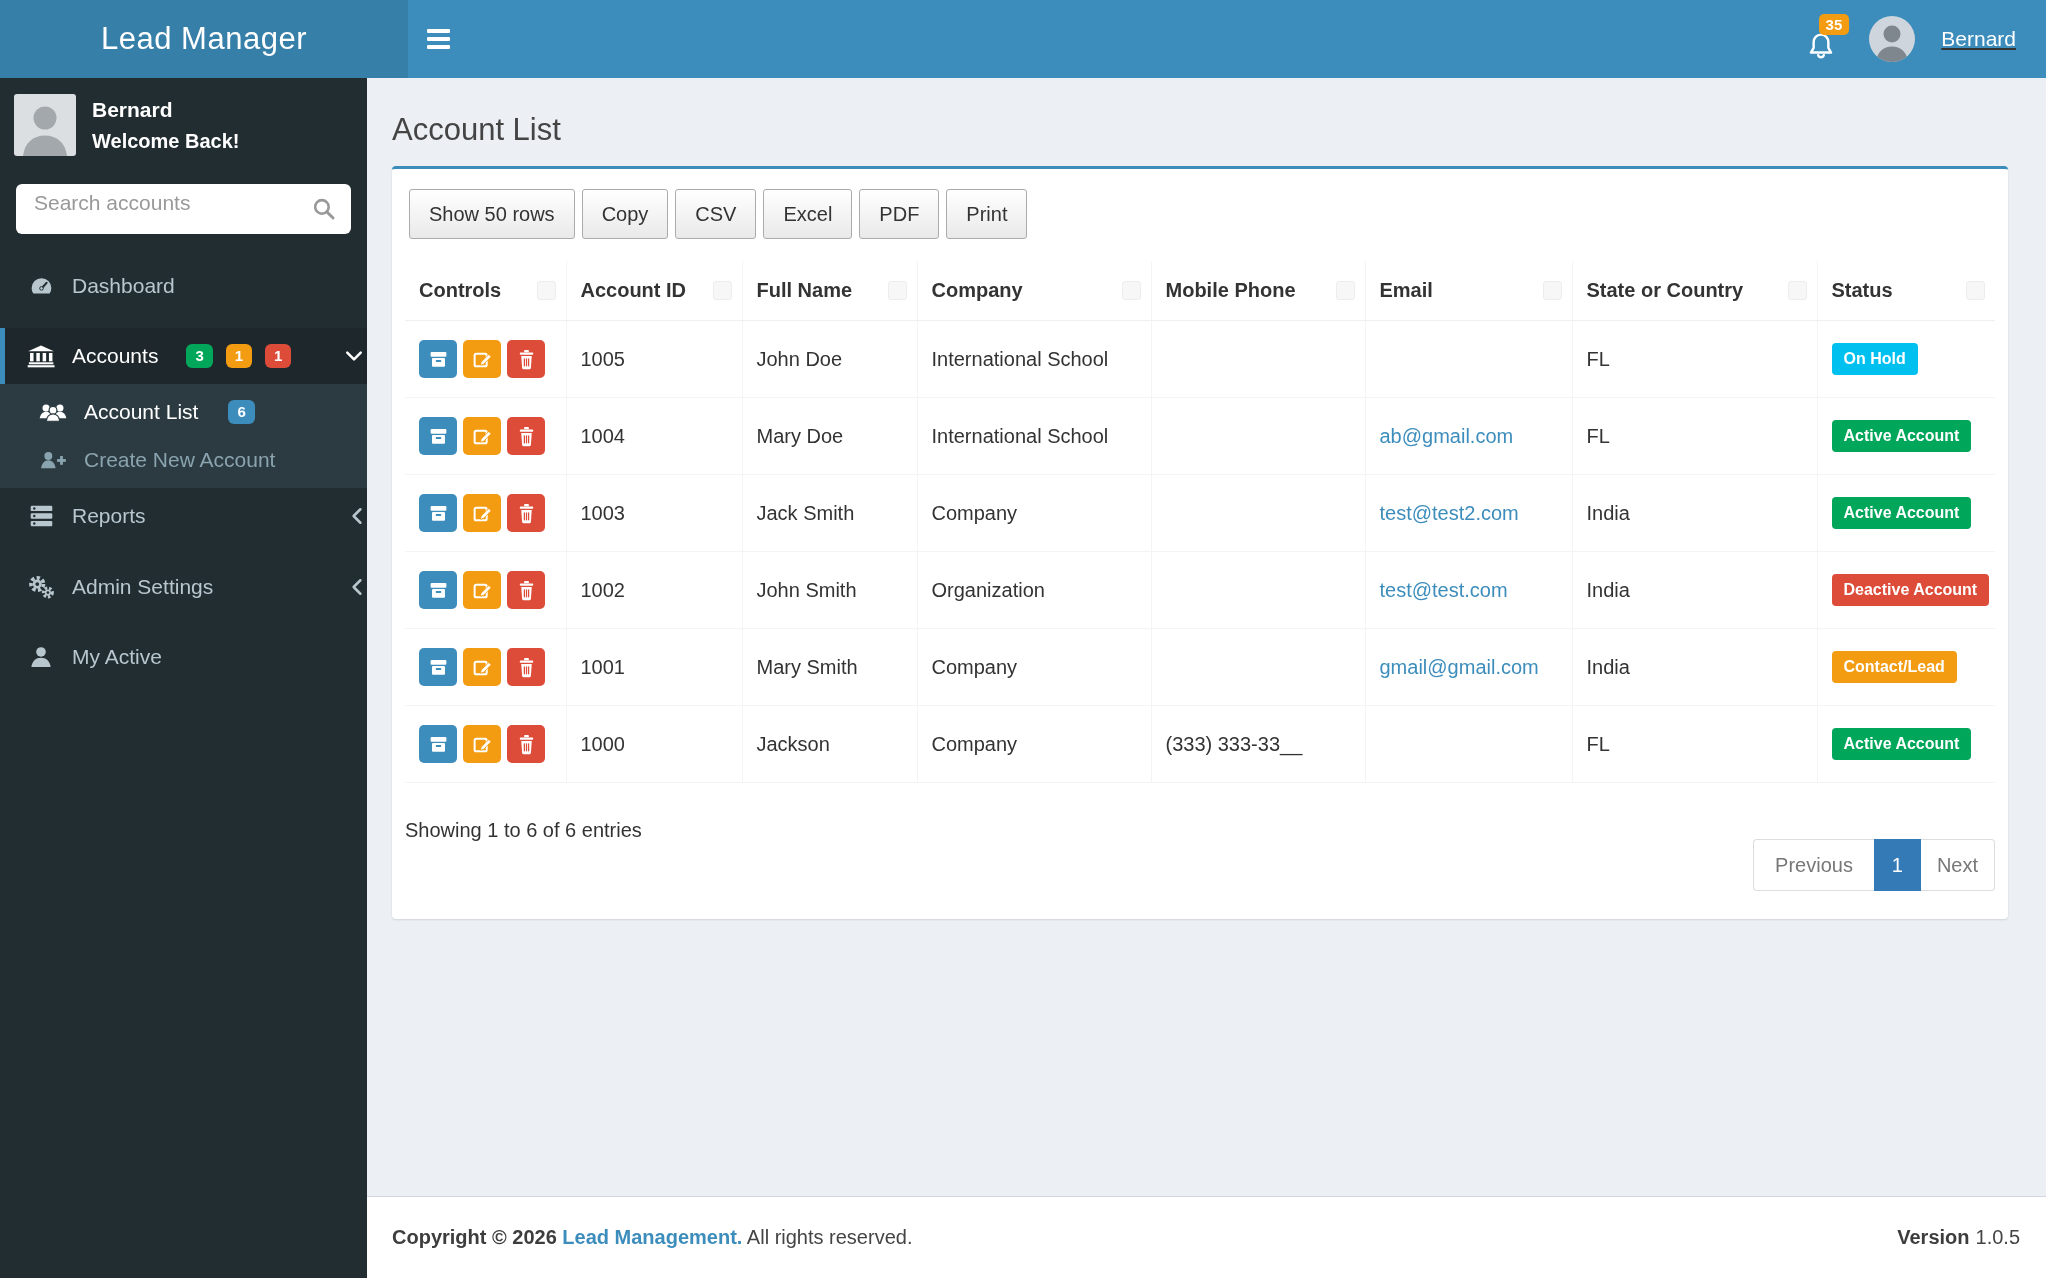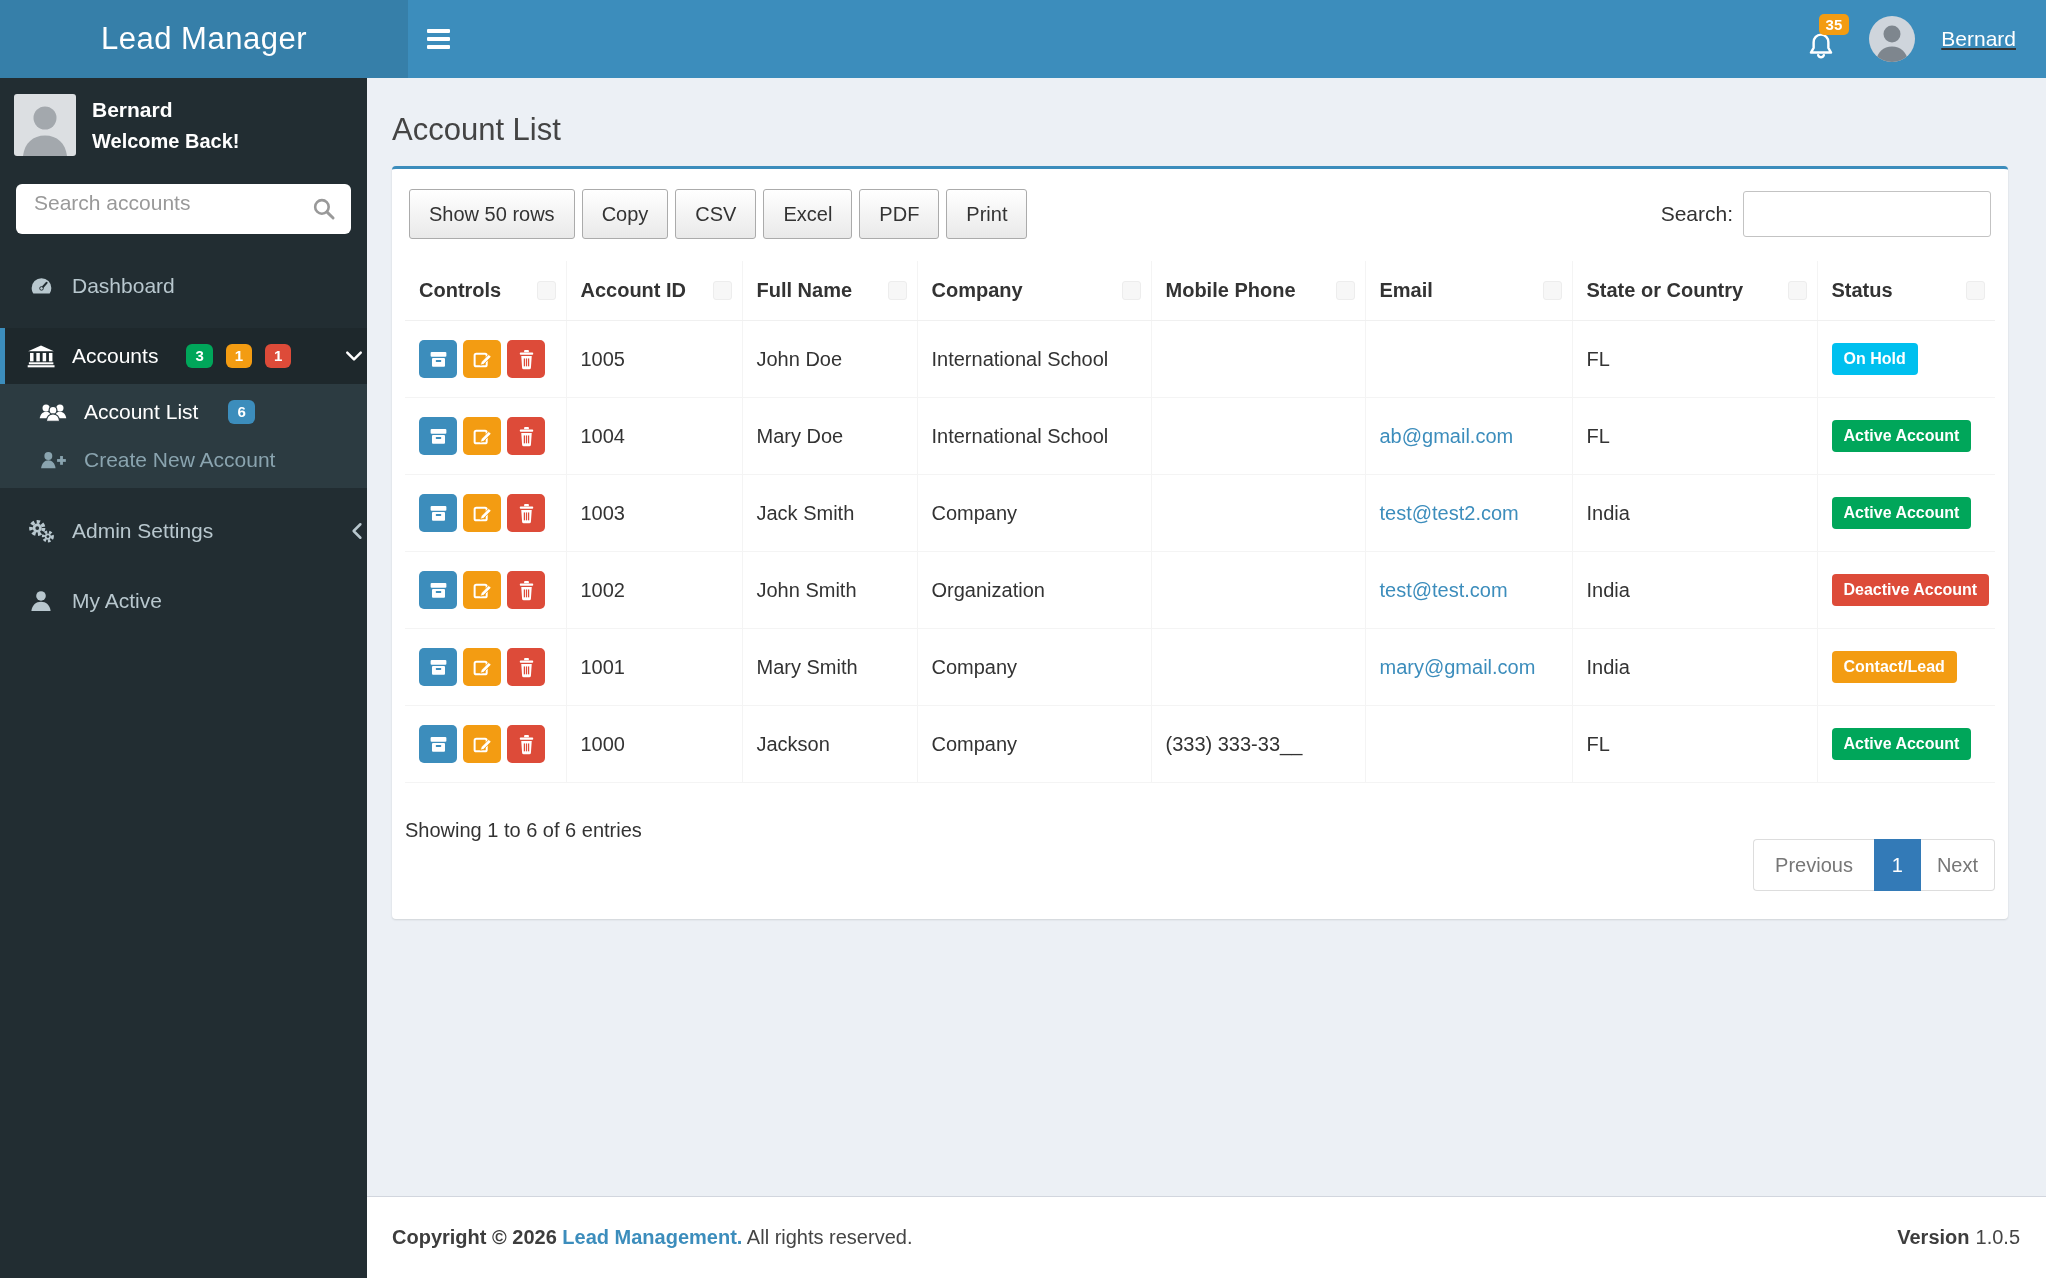--- a/index.html
+++ b/index.html
@@ -224,20 +224,38 @@
                   <path d="M1.8 16c.5-4.2 3-6.8 6.2-6.8s5.7 2.6 6.2 6.8z" fill="currentColor"></path>
                   <rect x="15.5" y="8.2" width="7.5" height="2.4" fill="currentColor"></rect>
                   <rect x="18.1" y="5.6" width="2.4" height="7.5" fill="currentColor"></rect>
                 </svg>
               </span>
               <span>Create New Account</span>
             </li>
           </ul>
         </li>
 
+        <li class="menu-item">
+          <span class="mi-icon">
+            <svg width="27" height="24" viewBox="0 0 20 20">
+              <rect x="1" y="1.5" width="18" height="4.4" rx="1" fill="currentColor"></rect>
+              <rect x="1" y="7.8" width="18" height="4.4" rx="1" fill="currentColor"></rect>
+              <rect x="1" y="14.1" width="18" height="4.4" rx="1" fill="currentColor"></rect>
+              <circle cx="4" cy="3.7" r="1" fill="#222d32"></circle>
+                <circle cx="4" cy="10" r="1" fill="#222d32"></circle>
+                <circle cx="4" cy="16.3" r="1" fill="#222d32"></circle>
+            </svg>
+          </span>
+          <span>Reports</span>
+          <span class="chev">
+            <svg width="12" height="18" viewBox="0 0 10 16">
+              <polyline points="8,2 2,8 8,14" fill="none" stroke="#b8c7ce" stroke-width="2.2" stroke-linecap="round" stroke-linejoin="round"></polyline>
+            </svg>
+          </span>
+        </li>
 
         <li class="menu-gap"></li>
 
         <li class="menu-item">
           <span class="mi-icon">
             <svg width="28" height="25" viewBox="0 0 22 20">
               <circle cx="8" cy="8" r="5" fill="none" stroke="currentColor" stroke-width="3" stroke-dasharray="2.6 1.9"></circle>
               <circle cx="8" cy="8" r="3.6" fill="currentColor"></circle>
               <circle cx="8" cy="8" r="1.5" fill="#222d32"></circle>
               <circle cx="16.5" cy="14.8" r="3.6" fill="none" stroke="currentColor" stroke-width="2.4" stroke-dasharray="2 1.5"></circle>
@@ -276,24 +294,20 @@
 
         <div class="box">
           <div class="box-toolbar">
             <div class="dt-buttons">
               <button class="dt-btn">Show 50 rows</button>
               <button class="dt-btn">Copy</button>
               <button class="dt-btn">CSV</button>
               <button class="dt-btn">Excel</button>
               <button class="dt-btn">PDF</button>
               <button class="dt-btn">Print</button>
-            </div>
-            <div class="dt-search">
-              <label>Search:</label>
-              <input type="text" value="" style="">
             </div>
           </div>
 
           <table class="acct">
             <colgroup>
               <col style="width:161px">
                 <col style="width:176px">
                 <col style="width:175px">
                 <col style="width:234px">
               <col style="width:214px">
@@ -453,21 +467,21 @@
                         <path d="M4 6.6h10l-.8 11.2a1.6 1.6 0 0 1-1.6 1.5H6.4a1.6 1.6 0 0 1-1.6-1.5z" fill="#fff"></path>
                         <line x1="7" y1="9" x2="7" y2="16.5" stroke="#dd4b39" stroke-width="1.2"></line>
                         <line x1="9" y1="9" x2="9" y2="16.5" stroke="#dd4b39" stroke-width="1.2"></line>
                         <line x1="11" y1="9" x2="11" y2="16.5" stroke="#dd4b39" stroke-width="1.2"></line>
                       </svg>
                     </button></td>
                   <td>1001</td>
                   <td>Mary Smith</td>
                   <td>Company</td>
                   <td></td>
-                  <td><a href="#" class="email-link">mary@gmail.com</a></td>
+                  <td><a href="#" class="email-link">gmail@gmail.com</a></td>
                   <td>India</td>
                   <td><span class="status-badge" style="background-color: rgb(243, 156, 18);">Contact/Lead</span></td>
                 </tr>
                 <tr>
                   <td><button class="ctl blue">
                       <svg width="21" height="21" viewBox="0 0 20 20">
                         <rect x="2.5" y="2.8" width="15" height="4.6" rx="1" fill="#fff"></rect>
                         <rect x="3.8" y="8.6" width="12.4" height="8.4" rx="1" fill="#fff"></rect>
                         <rect x="7.4" y="10.4" width="5.2" height="1.9" rx="0.6" fill="#3c8dbc"></rect>
                       </svg>

